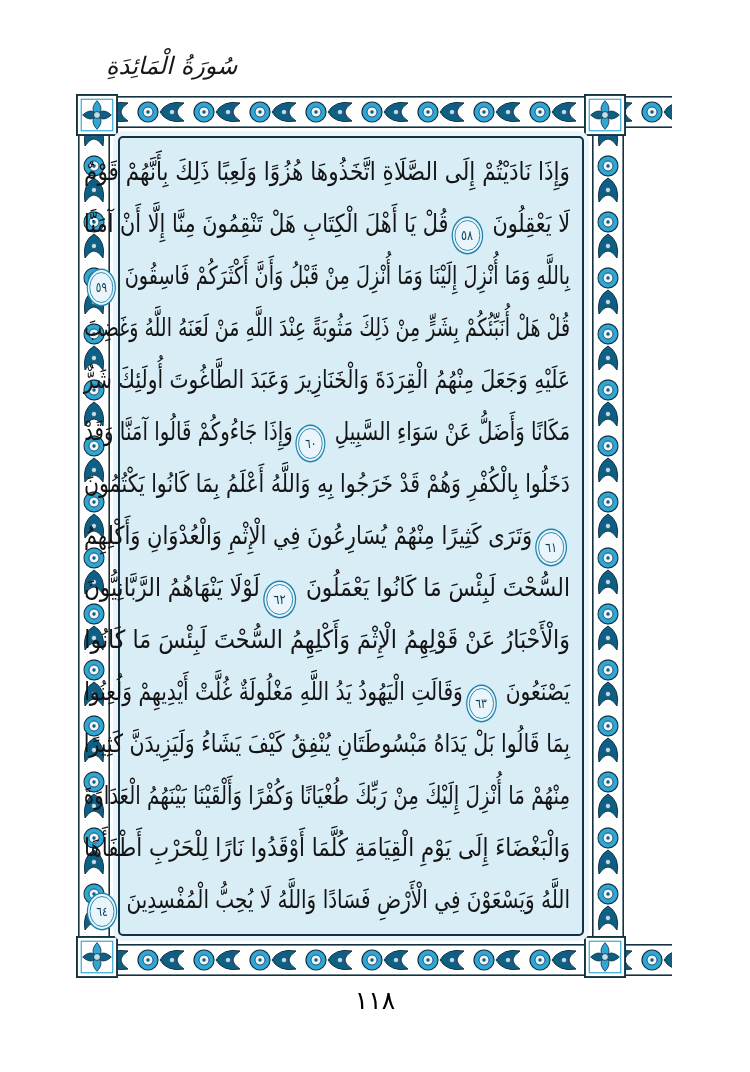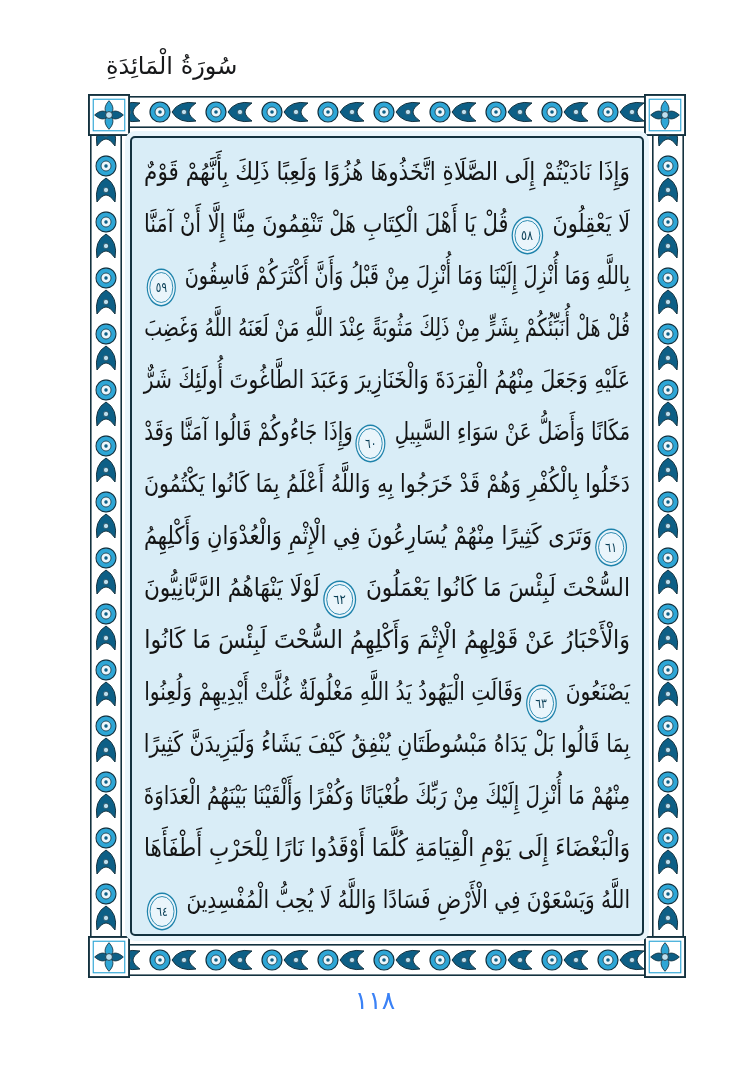--- a/index.html
+++ b/index.html
@@ -6,23 +6,23 @@
   #page{
     position:relative;width:750px;height:1072px;background:#ffffff;overflow:hidden;
     font-family:"DejaVu Sans",sans-serif;color:#1b1b1b;
   }
   
   .runhead{
     position:absolute;top:44px;font-size:24px;line-height:44px;color:#17181a;
     font-family:"DejaVu Sans",sans-serif;white-space:nowrap;
   }
   .runhead.juz{right:106px;}
-  .runhead.surah{left:106px;}
+  .runhead.surah{left:106px;font-style:italic;}
   
-  .frame{position:absolute;left:90px;top:96px;width:594px;height:880px;}
+  .frame{position:absolute;left:78px;top:96px;width:546px;height:880px;}
   .band{position:absolute;display:block;}
   .band.top{left:0;top:0;}
   .band.bottom{left:0;bottom:0;}
   .band.left{left:0;top:0;}
   .band.right{right:0;top:0;}
   .corner{position:absolute;width:42px;height:42px;}
   .corner.tl{left:-2px;top:-2px;}
   .corner.tr{right:-2px;top:-2px;}
   .corner.bl{left:-2px;bottom:-2px;}
   .corner.br{right:-2px;bottom:-2px;}
@@ -43,21 +43,21 @@
   .ayah{
     display:inline-block;width:29px;height:29px;line-height:29px;border-radius:50%;
     text-align:center;font-size:13.5px;color:#083d55;background:#eaf5fb;
     border:1.5px solid #1d82ab;
     box-shadow:0 0 0 2px #eaf5fb,0 0 0 3.5px #1d82ab;
     margin:0 7px;vertical-align:-8px;
   }
   
   .pagenum{
     position:absolute;left:0;right:0;top:986px;text-align:center;
-    font-size:25px;letter-spacing:3px;color:#3b82f6;
+    font-size:25px;letter-spacing:3px;color:#000000;
   }
 </style>
 </head>
 <body>
 
 <div id="page">
 
   <div class="runhead surah">سُورَةُ الْمَائِدَةِ</div>
 
   <div class="frame">

